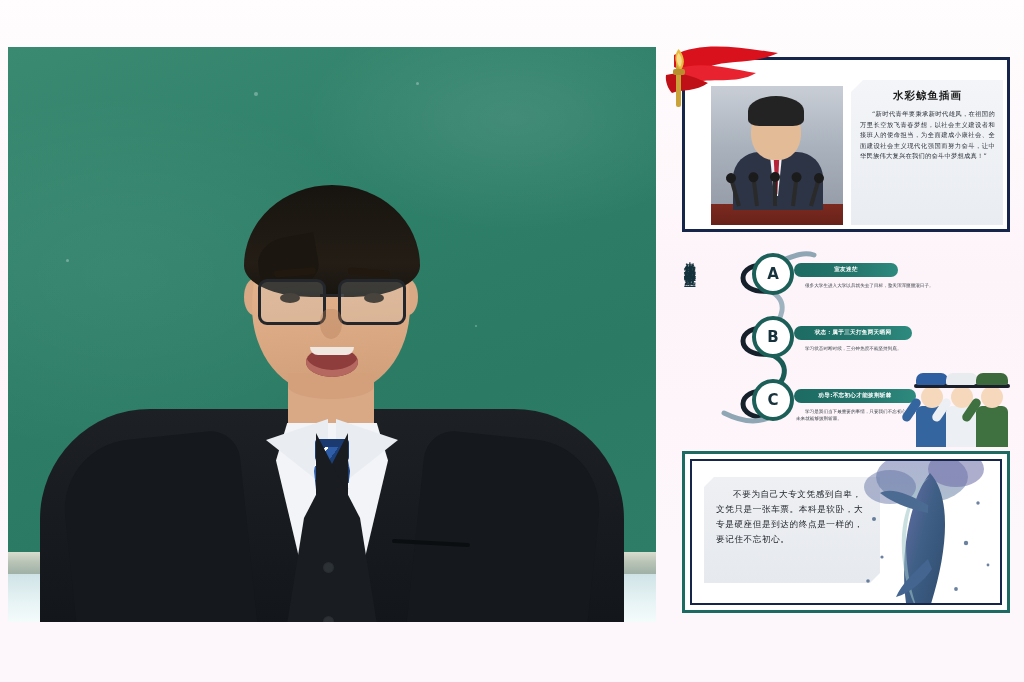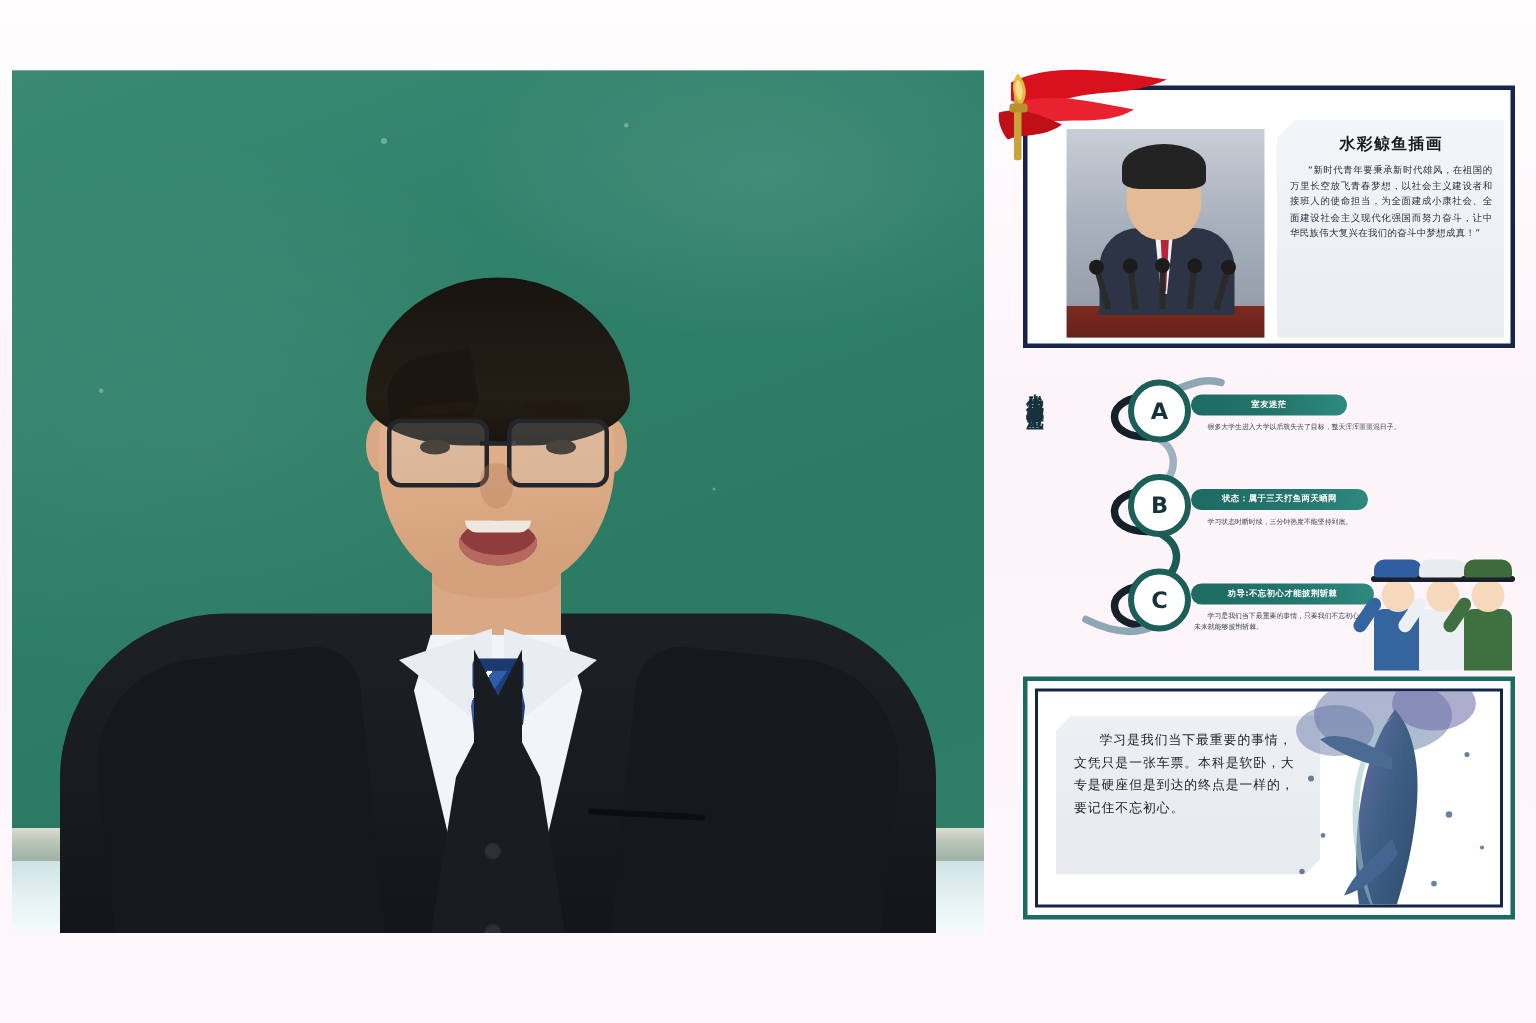--- a/index.html
+++ b/index.html
@@ -324,21 +324,21 @@
             <div class="visor"></div>
             <div class="cap"></div>
           </div>
         <span class="hidden-text">三位敬礼的军人卡通形象</span>
       </div>
     </div>
 
     <div class="p3">
       <div class="frame">
         <div class="quote">
-          <p>学习是我们当下最重要的事情，文凭只是一张车票。本科是软卧，大专是硬座但是到达的终点是一样的，要记住不忘初心。</p>
+          <p>不要为自己大专文凭感到自卑，文凭只是一张车票。本科是软卧，大专是硬座但是到达的终点是一样的，要记住不忘初心。</p>
         </div>
         <svg class="whale" viewBox="0 0 150 186">
           <defs>
             <linearGradient id="wg" x1="0" y1="0" x2="1" y2="1">
               <stop offset="0%" stop-color="#6b6fa8"></stop>
               <stop offset="45%" stop-color="#3f5f86"></stop>
               <stop offset="100%" stop-color="#2d4a6b"></stop>
             </linearGradient>
             <linearGradient id="wg2" x1="0" y1="0" x2="0" y2="1">
               <stop offset="0%" stop-color="#8d8fc0" stop-opacity=".85"></stop>

